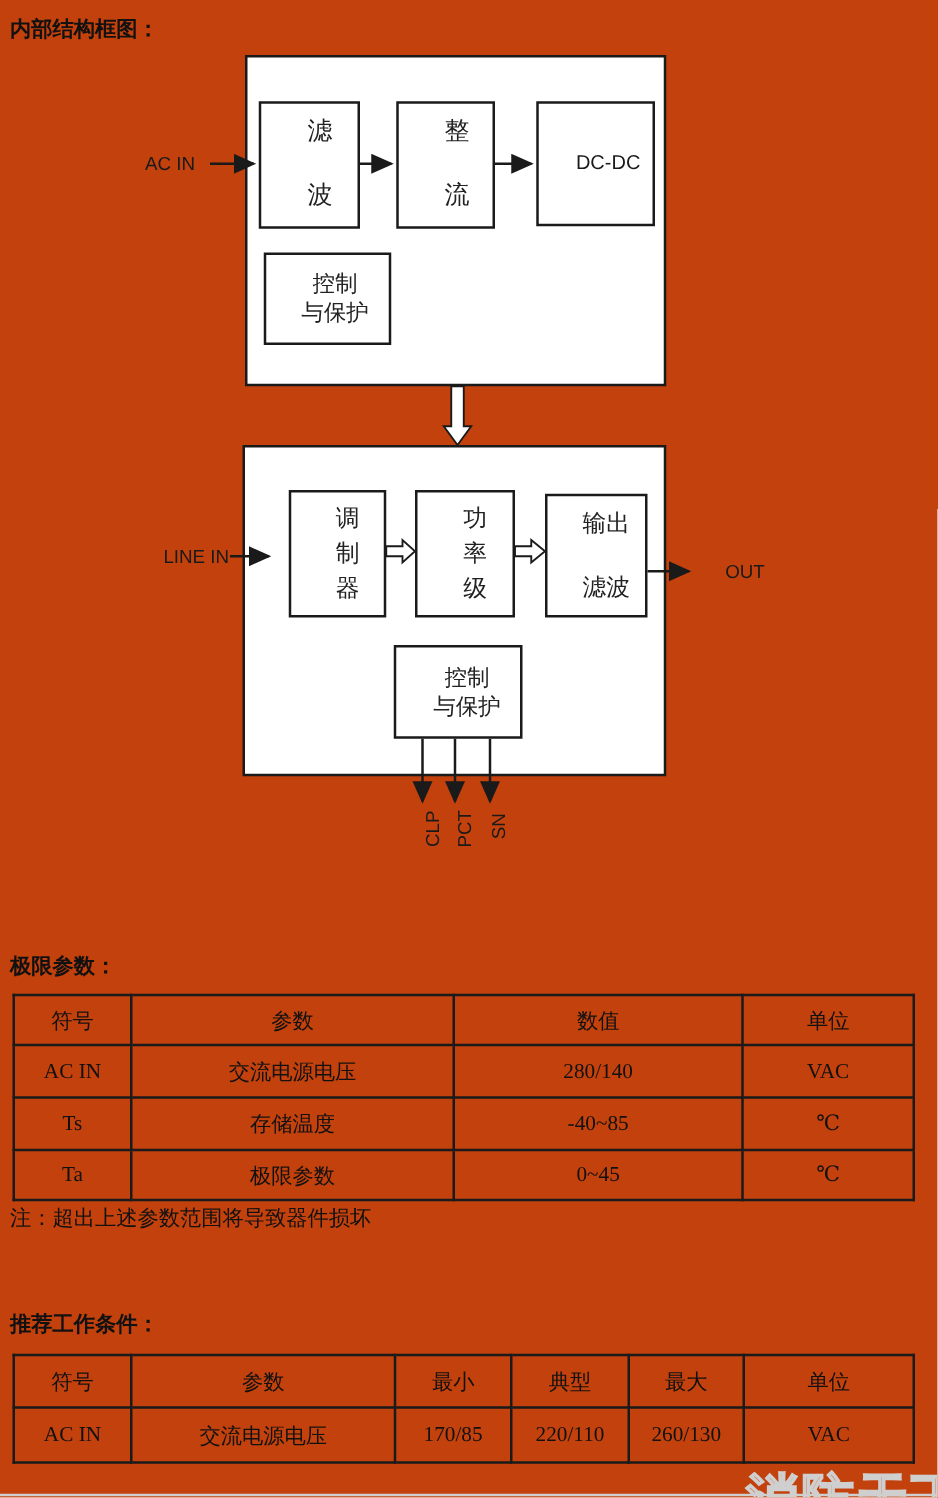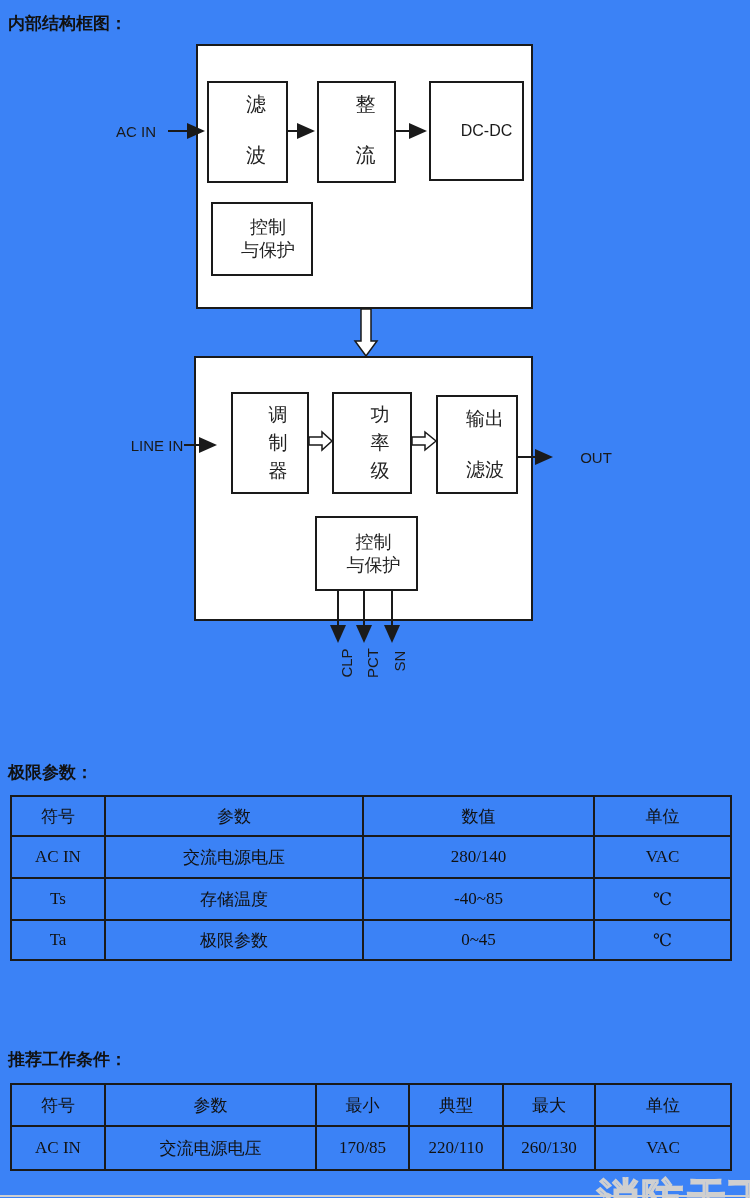--- a/index.html
+++ b/index.html
@@ -2,21 +2,21 @@
 <html><head>
 <meta charset="utf-8">
 <style>
   * { margin: 0; padding: 0; box-sizing: border-box; }
   html, body { background: #ffffff; }
   body { font-family: "Liberation Serif", "DejaVu Serif", serif; color: #1a1a1a; }
   .page {
     position: relative;
     width: 750px;
     height: 1198px;
-    background: #3b82f6;
+    background: #c2410c;
     overflow: hidden;
   }
   .heading {
     position: absolute;
     font-size: 17px;
     font-weight: bold;
     font-family: "Liberation Serif", "DejaVu Serif", serif;
     color: #111;
     white-space: nowrap;
   }
@@ -214,20 +214,21 @@
     </tr>
     <tr style="height:40px;">
       <td>Ta</td>
       <td>极限参数</td>
       <td>0~45</td>
       <td>℃</td>
     </tr>
   </tbody>
     </table>
 
+  <div class="note" style="left:8px; top:963px;">注：超出上述参数范围将导致器件损坏</div>
 
   <div class="heading" style="left:8px; top:1048px;">推荐工作条件：</div>
 
   <table class="data" style="top:1083px;">
     <colgroup>
       <col style="width:94px">
         <col style="width:211px">
         <col style="width:93px">
         <col style="width:94px">
         <col style="width:92px">

